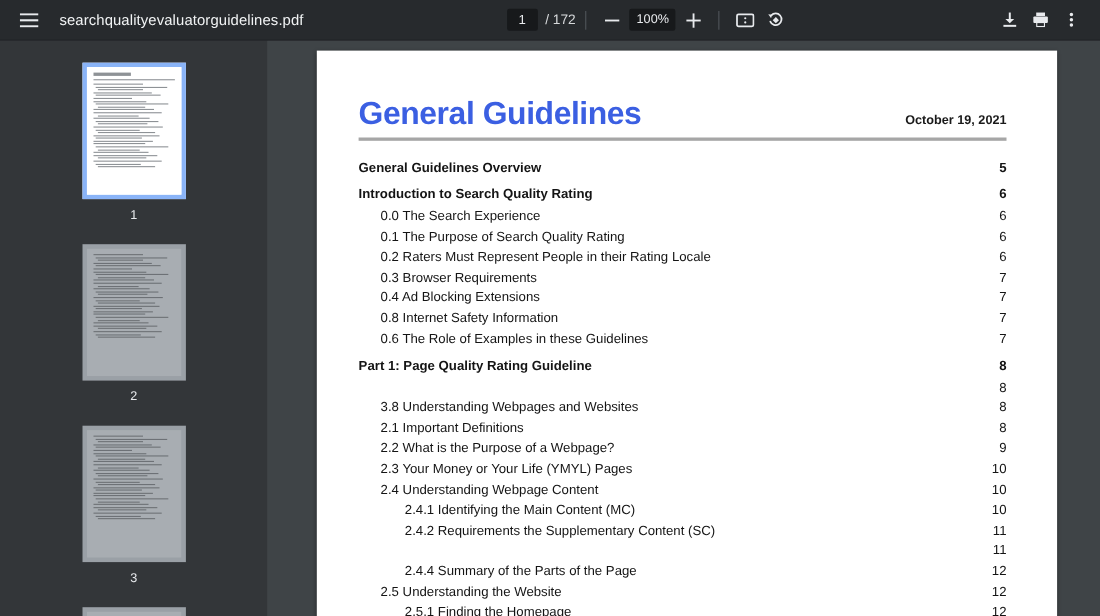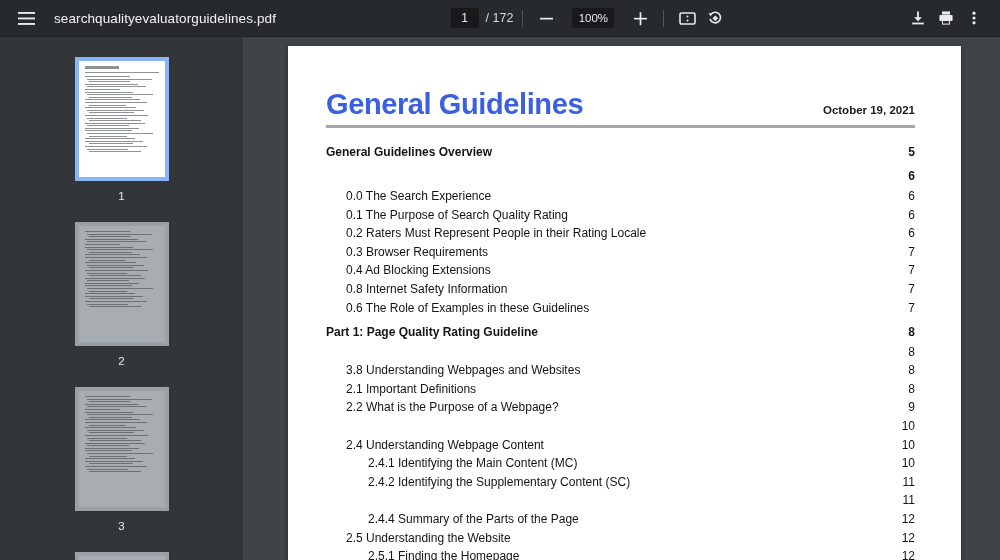--- a/index.html
+++ b/index.html
@@ -61,21 +61,21 @@
     margin: 0 9px;
     flex: 0 0 auto;
   }
   #zoom-level {
     min-width: 42px; height: 20px;
     background: #17191b;
     color: #e8eaed;
     font-size: 11.5px;
     display: flex; align-items: center; justify-content: center;
     border-radius: 2px;
-    margin: 0 12px;
+    margin: 0 2px;
     padding: 0 4px;
     cursor: pointer;
   }
 
   
   #sidebar {
     position: absolute; top: 37px; left: 0;
     width: 243px; height: 523px;
     background: #333639;
     overflow: hidden;
@@ -386,20 +386,21 @@
       </div>
       <div id="head-rule"></div>
 
       <div id="toc">
           <div class="toc-row section">
             <span class="toc-title">General Guidelines Overview</span>
             <span class="toc-fill"></span>
             <span class="toc-page">5</span>
           </div>
           <div class="toc-row section">
+            <span class="toc-title">Introduction to Search Quality Rating</span>
             <span class="toc-fill"></span>
             <span class="toc-page">6</span>
           </div>
           <div class="toc-row lvl1">
             <span class="toc-title">0.0 The Search Experience</span>
             <span class="toc-fill"></span>
             <span class="toc-page">6</span>
           </div>
           <div class="toc-row lvl1">
             <span class="toc-title">0.1 The Purpose of Search Quality Rating</span>
@@ -449,35 +450,36 @@
             <span class="toc-title">2.1 Important Definitions</span>
             <span class="toc-fill"></span>
             <span class="toc-page">8</span>
           </div>
           <div class="toc-row lvl1" style="padding-left: 20px;">
             <span class="toc-title">2.2 What is the Purpose of a Webpage?</span>
             <span class="toc-fill"></span>
             <span class="toc-page">9</span>
           </div>
           <div class="toc-row lvl1" style="padding-left: 20px;">
+            <span class="toc-title">2.3 Your Money or Your Life (YMYL) Pages</span>
             <span class="toc-fill"></span>
             <span class="toc-page">10</span>
           </div>
           <div class="toc-row lvl1" style="padding-left: 20px;">
             <span class="toc-title">2.4 Understanding Webpage Content</span>
             <span class="toc-fill"></span>
             <span class="toc-page">10</span>
           </div>
           <div class="toc-row lvl2" style="padding-left: 42px;">
             <span class="toc-title">2.4.1 Identifying the Main Content (MC)</span>
             <span class="toc-fill"></span>
             <span class="toc-page">10</span>
           </div>
           <div class="toc-row lvl2" style="padding-left: 42px;">
-            <span class="toc-title">2.4.2 Identifying the Supplementary Content (SC)</span>
+            <span class="toc-title">2.4.2 Requirements the Supplementary Content (SC)</span>
             <span class="toc-fill"></span>
             <span class="toc-page">11</span>
           </div>
           <div class="toc-row lvl2" style="padding-left: 42px;">
             <span class="toc-fill"></span>
             <span class="toc-page">11</span>
           </div>
           <div class="toc-row lvl2" style="padding-left: 42px;">
             <span class="toc-title">2.4.4 Summary of the Parts of the Page</span>
             <span class="toc-fill"></span>

